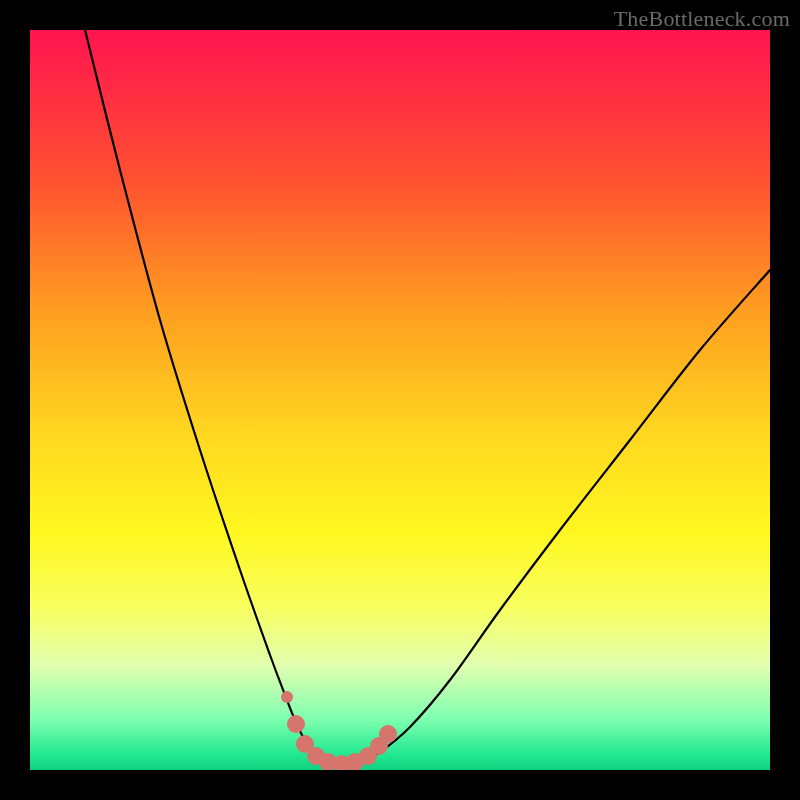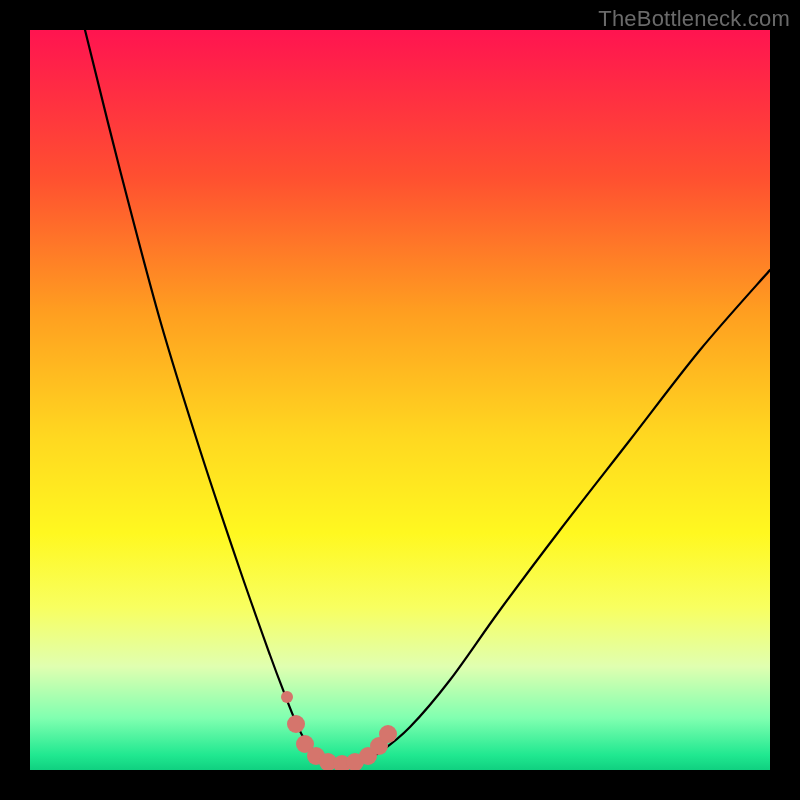--- a/index.html
+++ b/index.html
@@ -30,20 +30,21 @@
       #10d080 100%);
   }
   .watermark {
     position: absolute;
     top: 6px;
     right: 10px;
     font-size: 22px;
     font-weight: 500;
     color: #6a6a6a;
     letter-spacing: 0.2px;
+    font-family: Liberation Serif, serif;
   }
   svg.curve {
     position: absolute;
     left: 0;
     top: 0;
     width: 740px;
     height: 740px;
   }
 </style>
 </head>

